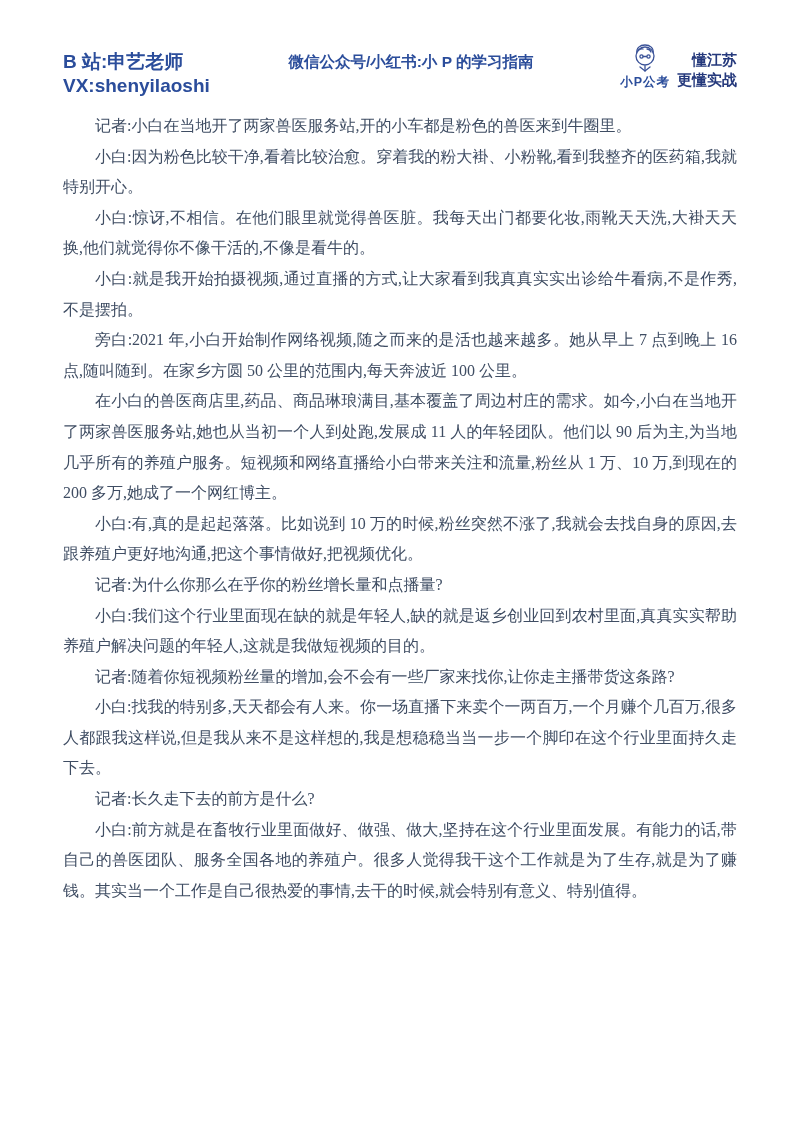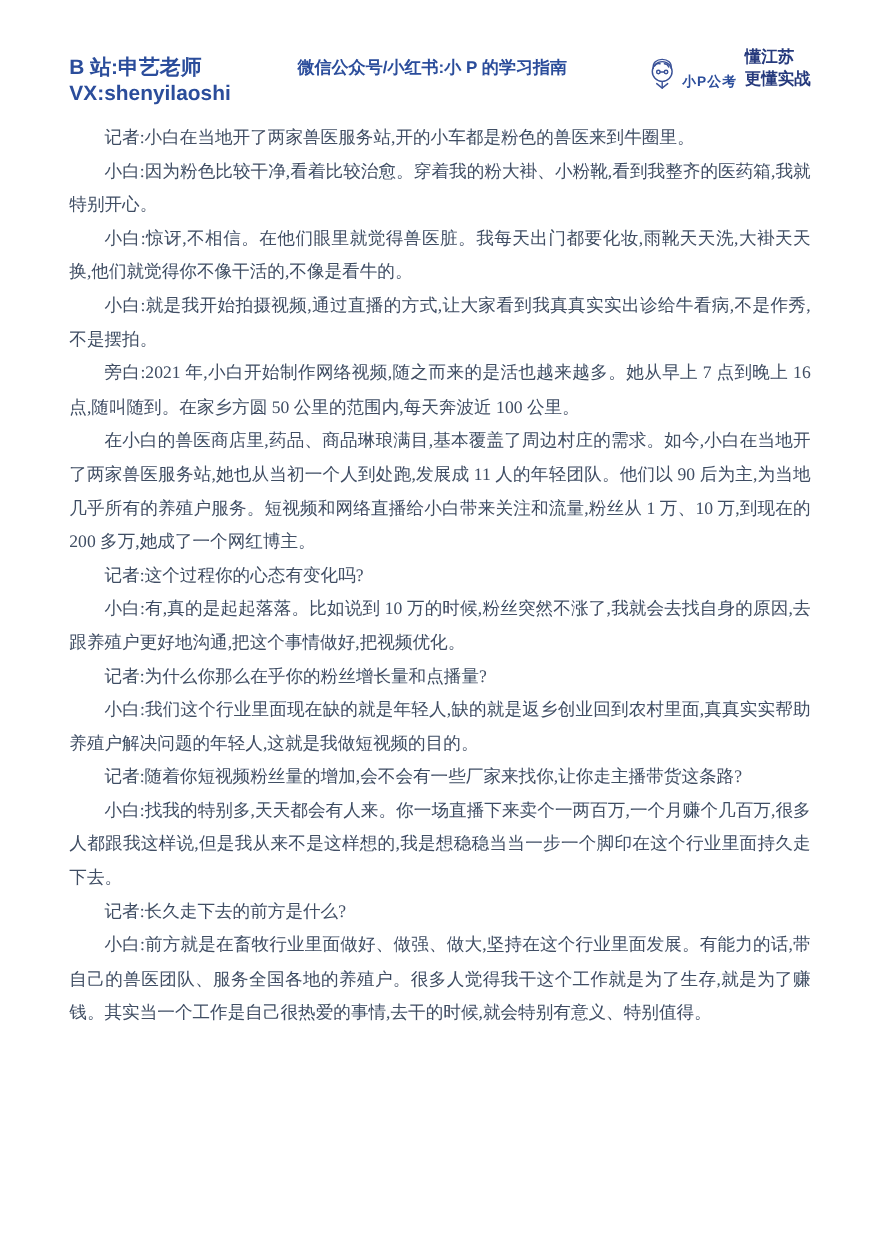--- a/index.html
+++ b/index.html
@@ -43,37 +43,37 @@
   }
   .h-right{
     display:flex;
     align-items:flex-end;
     gap:7px;
     margin-top:-8px;
     flex-shrink:0;
   }
   .logo-block{
     display:flex;
-    flex-direction:row;
-    align-items:flex-end;
+    flex-direction:column;
+    align-items:center;
   }
   .mascot{line-height:0;}
   .logo-name{
     color:var(--header-blue);
     font-weight:bold;
     font-size:12.5px;
     letter-spacing:1px;
     white-space:nowrap;
   }
   .slogan{
     color:var(--slogan-navy);
     font-weight:bold;
     font-size:15px;
     line-height:20px;
-    text-align:left;
+    text-align:right;
     white-space:nowrap;
     padding-bottom:1px;
   }
   
   .article{
     margin-top:13px;
     color:var(--body-text);
     font-size:16px;
     line-height:30.6px;
     text-align:justify;
@@ -122,21 +122,20 @@
     </div>
   </header>
 
   <main class="article" id="article">
       <p>记者:小白在当地开了两家兽医服务站,开的小车都是粉色的兽医来到牛圈里。</p>
       <p>小白:因为粉色比较干净,看着比较治愈。穿着我的粉大褂、小粉靴,看到我整齐的医药箱,我就特别开心。</p>
       <p>小白:惊讶,不相信。在他们眼里就觉得兽医脏。我每天出门都要化妆,雨靴天天洗,大褂天天换,他们就觉得你不像干活的,不像是看牛的。</p>
       <p>小白:就是我开始拍摄视频,通过直播的方式,让大家看到我真真实实出诊给牛看病,不是作秀,不是摆拍。</p>
       <p>旁白:2021 年,小白开始制作网络视频,随之而来的是活也越来越多。她从早上 7 点到晚上 16 点,随叫随到。在家乡方圆 50 公里的范围内,每天奔波近 100 公里。</p>
       <p>在小白的兽医商店里,药品、商品琳琅满目,基本覆盖了周边村庄的需求。如今,小白在当地开了两家兽医服务站,她也从当初一个人到处跑,发展成 11 人的年轻团队。他们以 90 后为主,为当地几乎所有的养殖户服务。短视频和网络直播给小白带来关注和流量,粉丝从 1 万、10 万,到现在的 200 多万,她成了一个网红博主。</p>
-      <p>记者:这个过程你的心态有变化吗?</p>
       <p>小白:有,真的是起起落落。比如说到 10 万的时候,粉丝突然不涨了,我就会去找自身的原因,去跟养殖户更好地沟通,把这个事情做好,把视频优化。</p>
       <p>记者:为什么你那么在乎你的粉丝增长量和点播量?</p>
       <p>小白:我们这个行业里面现在缺的就是年轻人,缺的就是返乡创业回到农村里面,真真实实帮助养殖户解决问题的年轻人,这就是我做短视频的目的。</p>
       <p>记者:随着你短视频粉丝量的增加,会不会有一些厂家来找你,让你走主播带货这条路?</p>
       <p>小白:找我的特别多,天天都会有人来。你一场直播下来卖个一两百万,一个月赚个几百万,很多人都跟我这样说,但是我从来不是这样想的,我是想稳稳当当一步一个脚印在这个行业里面持久走下去。</p>
       <p>记者:长久走下去的前方是什么?</p>
       <p>小白:前方就是在畜牧行业里面做好、做强、做大,坚持在这个行业里面发展。有能力的话,带自己的兽医团队、服务全国各地的养殖户。很多人觉得我干这个工作就是为了生存,就是为了赚钱。其实当一个工作是自己很热爱的事情,去干的时候,就会特别有意义、特别值得。</p>
     </main>
 
 </div>

